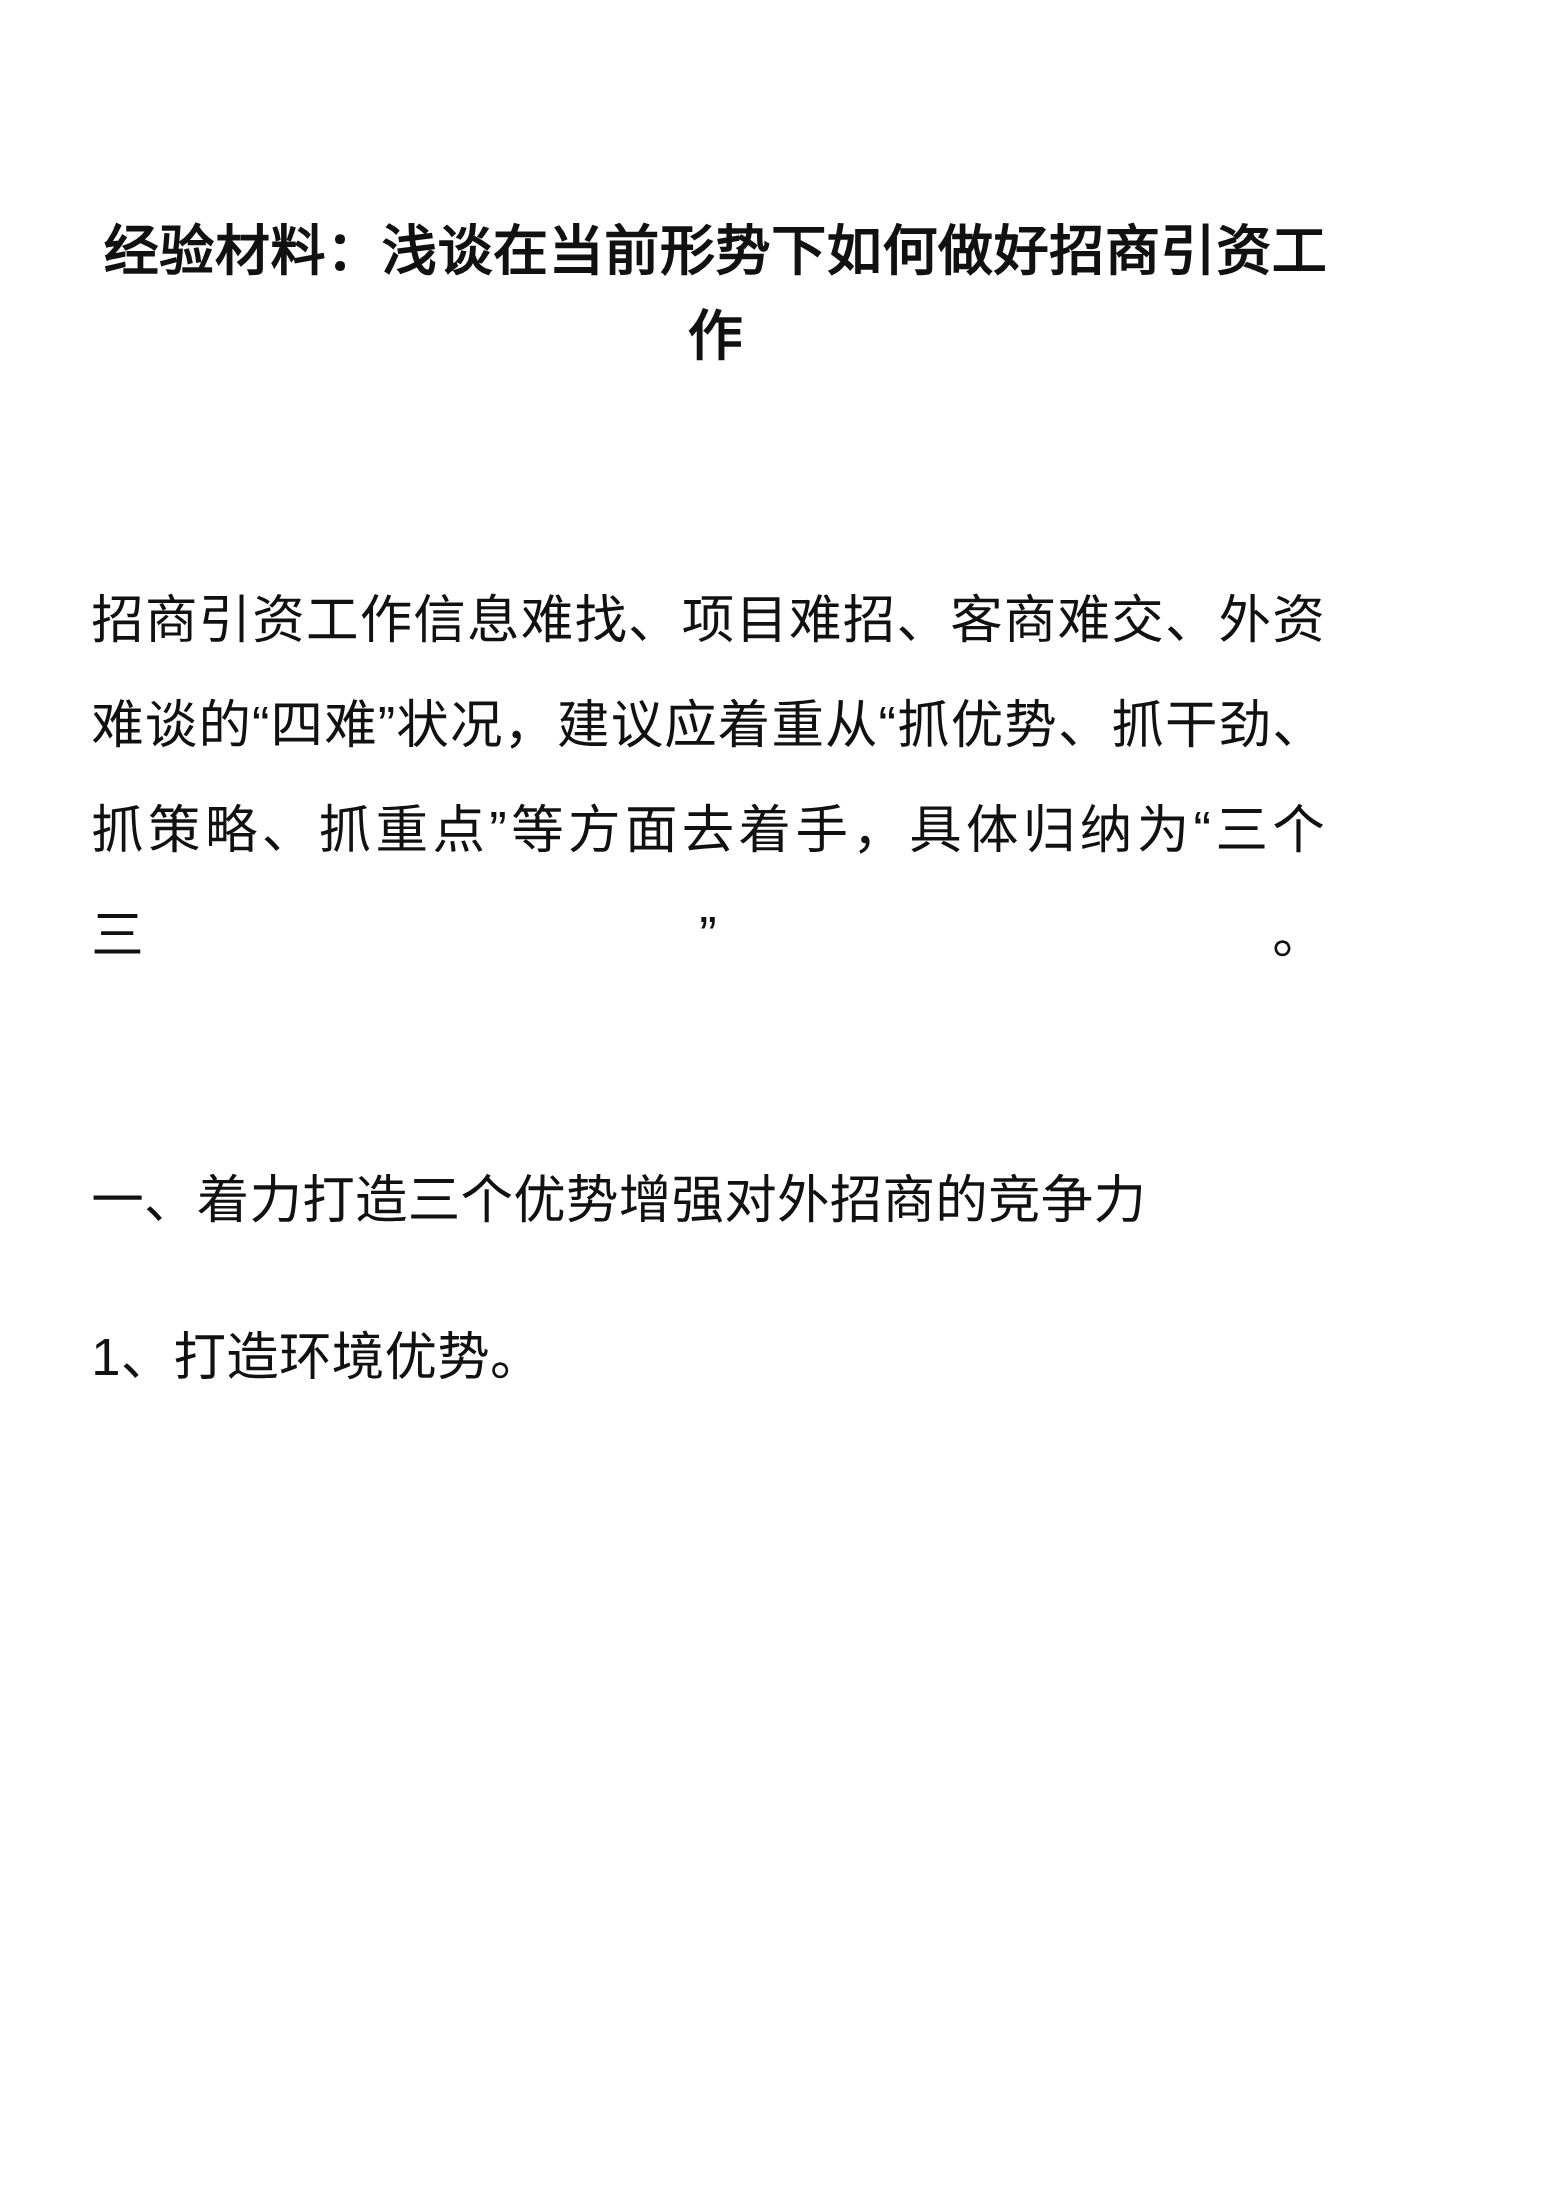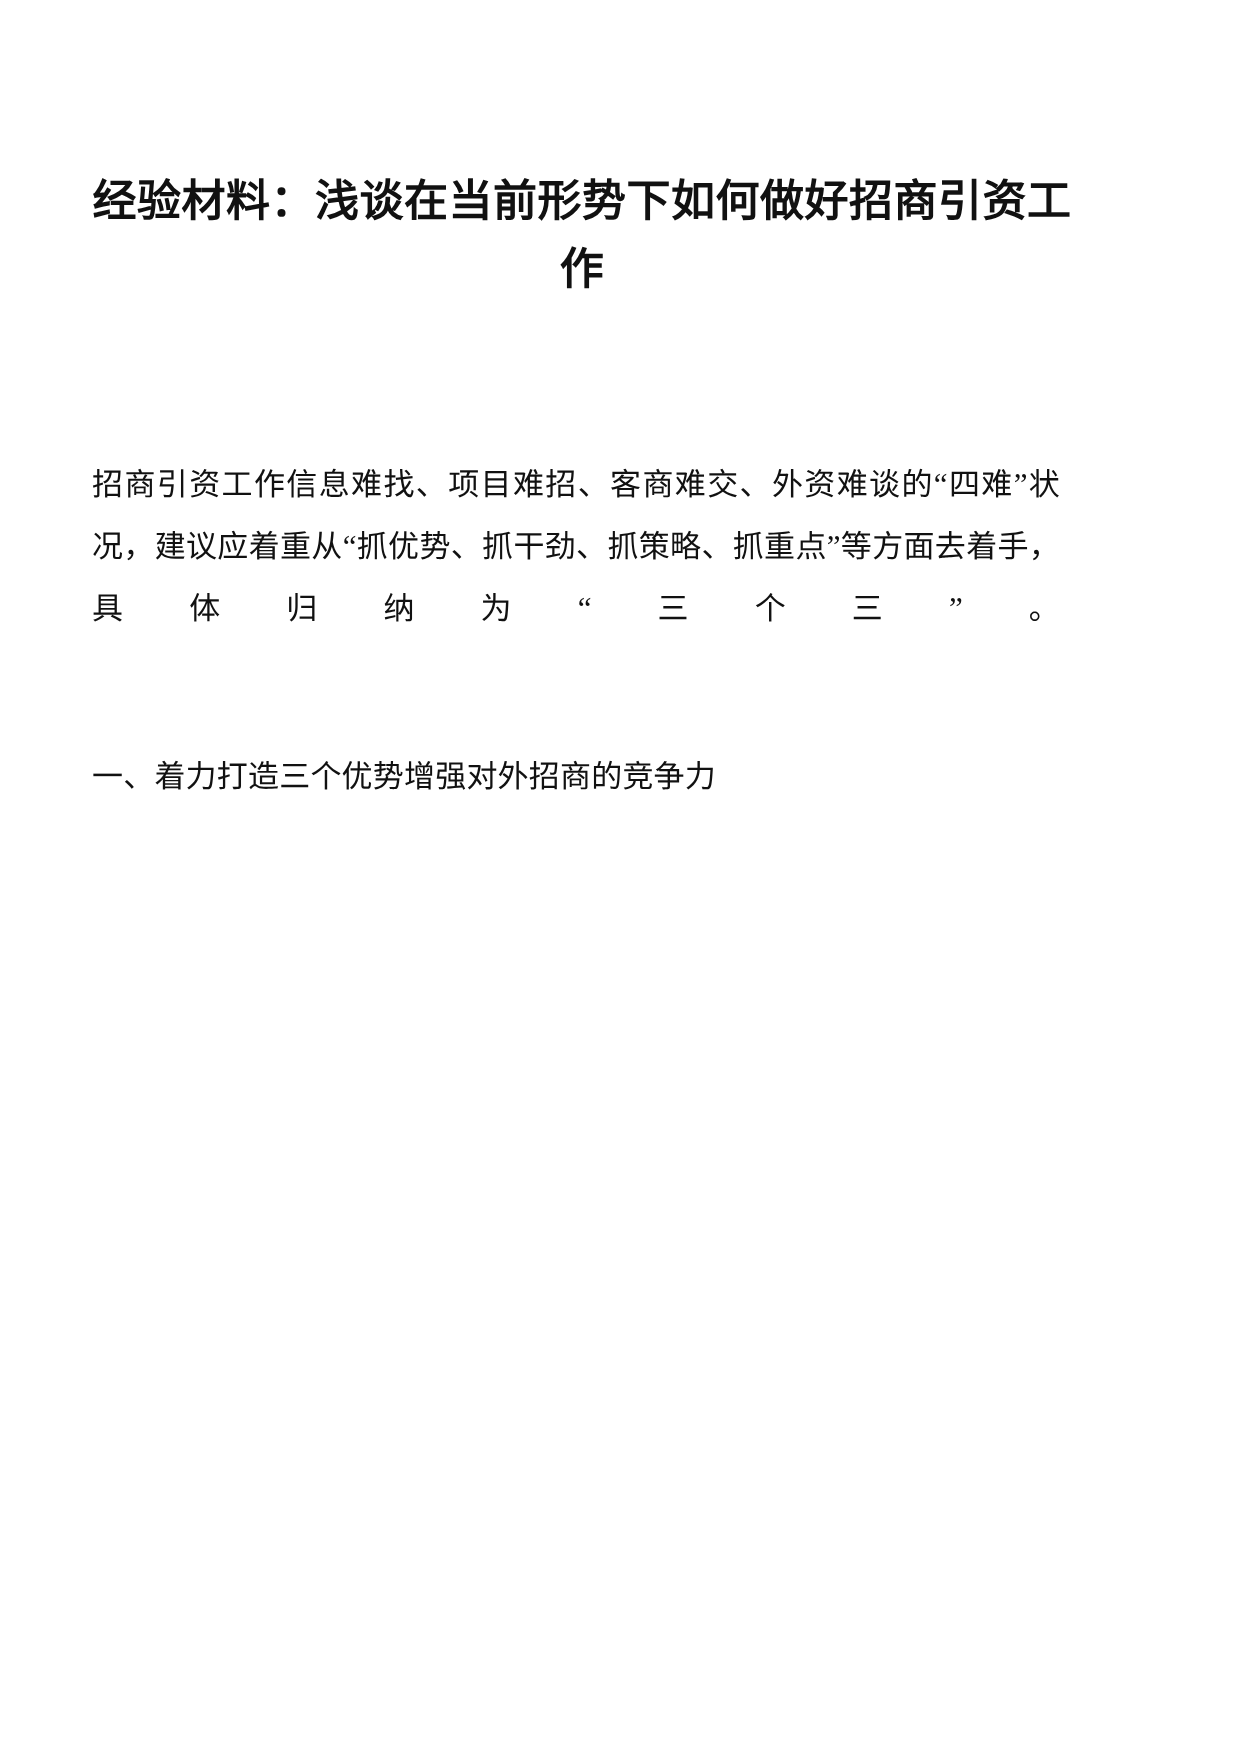--- a/index.html
+++ b/index.html
@@ -13,43 +13,42 @@
     height: 1754px;
     font-family: "Liberation Sans", "DejaVu Sans", sans-serif;
     color: #0d0d0d;
     overflow: hidden;
     position: relative;
   }
   .page {
     box-sizing: border-box;
     width: 1240px;
     height: 1754px;
-    padding: 150px 168px 0 92px;
+    padding: 150px 168px 0 73px;
     background: #ffffff;
-    font-family: Liberation Serif, serif;
   }
   .doc-title {
     font-size: 44px;
     font-weight: 700;
     line-height: 1.55;
     text-align: center;
     letter-spacing: 0.5px;
     margin: 0;
     padding-top: 18px;
     word-break: break-all;
     color: #111111;
   }
   .title-spacer {
     height: 150px;
   }
   .body-block {
     margin-top: 0;
   }
   p.para {
-    font-size: 31px;
+    font-size: 42px;
     line-height: 2.0;
     margin: 0 12px 30px 0;
     text-align: justify;
     text-justify: inter-character;
     word-break: break-all;
     letter-spacing: 0.2px;
     color: #111111;
   }
   p.para.heading-line {
     margin-bottom: 42px;
@@ -81,16 +80,17 @@
   <h1 class="doc-title">经验材料：浅谈在当前形势下如何做好招商引资工作</h1>
 
   <div class="title-spacer"></div>
 
   <div class="body-block">
 
     <p class="para lead">招商引资工作信息难找、项目难招、客商难交、外资难谈的“四难”状况，建议应着重从“抓优势、抓干劲、抓策略、抓重点”等方面去着手，具体归纳为“三个三”。</p>
 
     <p class="para heading-line no-stretch">一、着力打造三个优势增强对外招商的竞争力</p>
 
+    <p class="para sub-heading no-stretch">1、打造环境优势。</p>
 
 
   </div>
 </div>
 
 </body></html>

